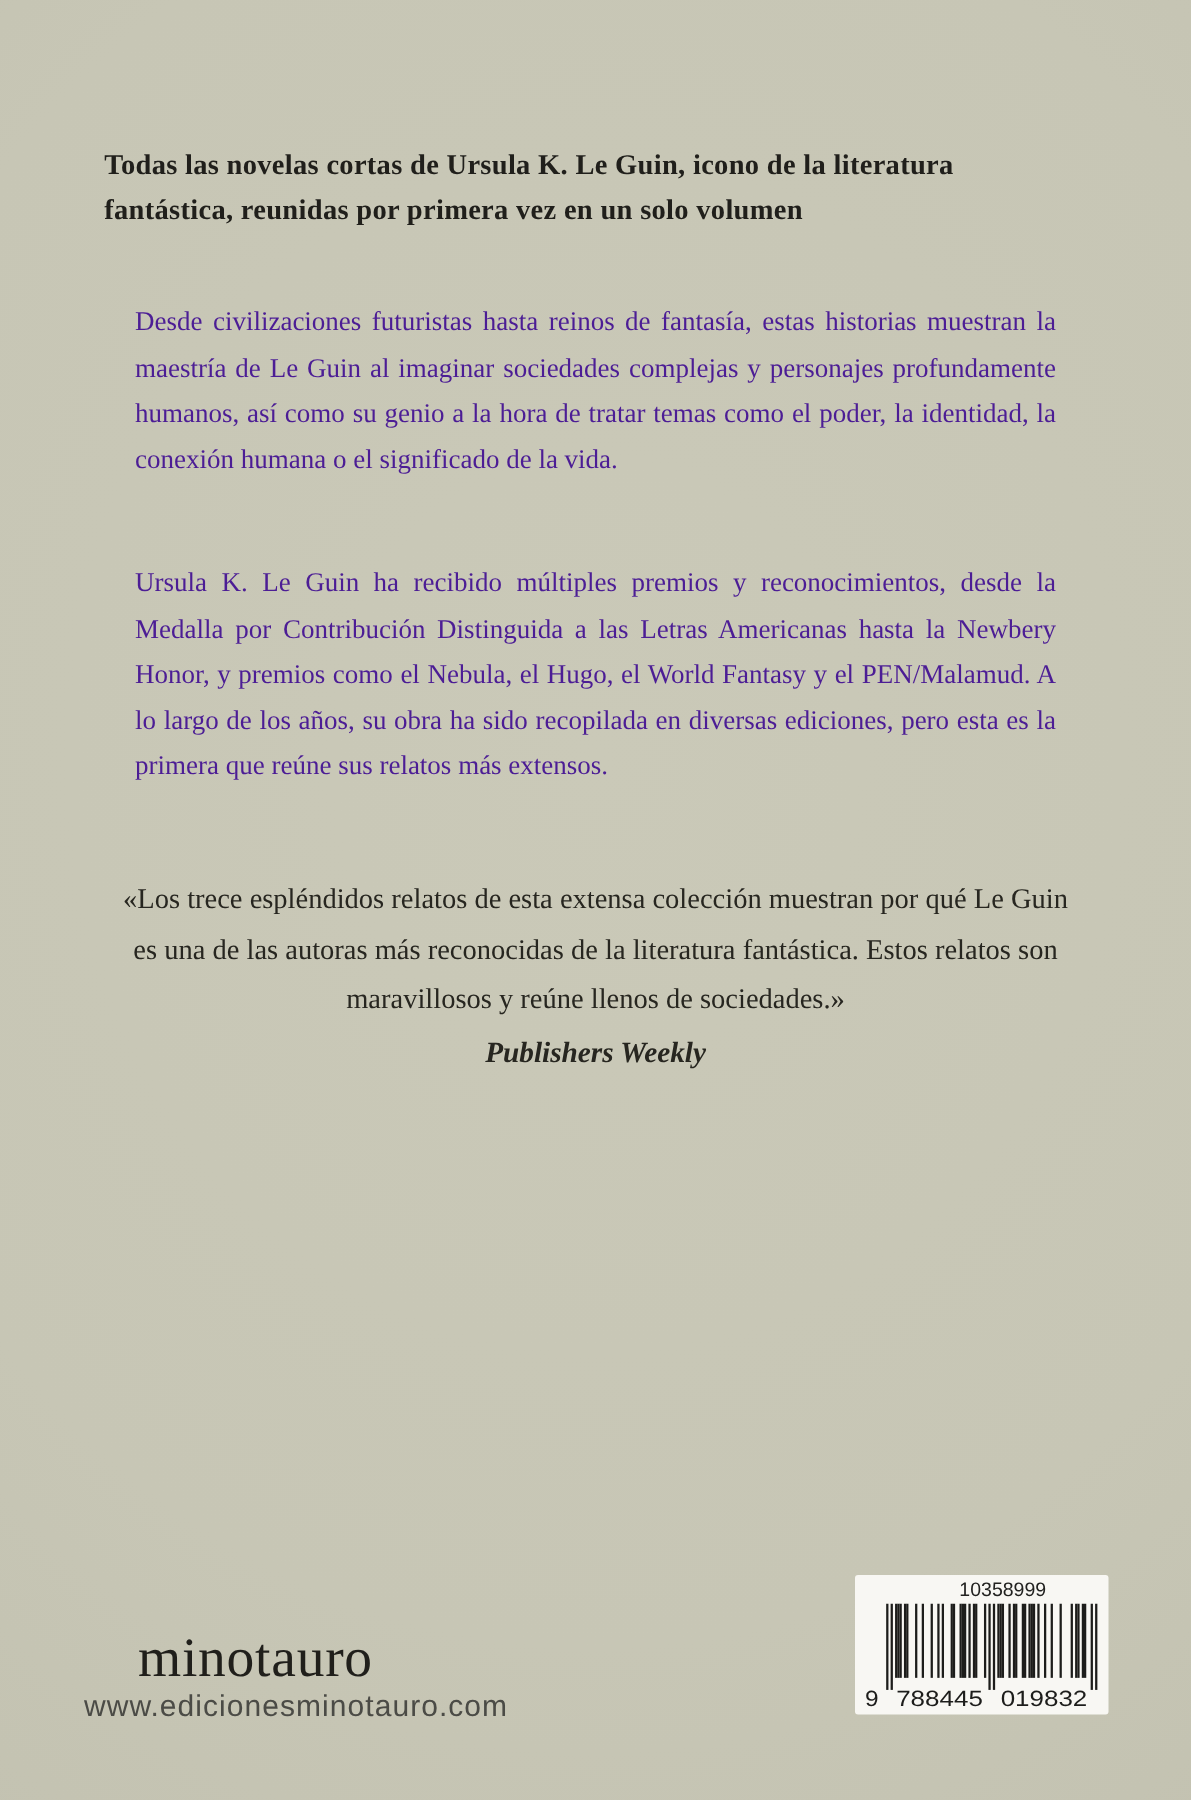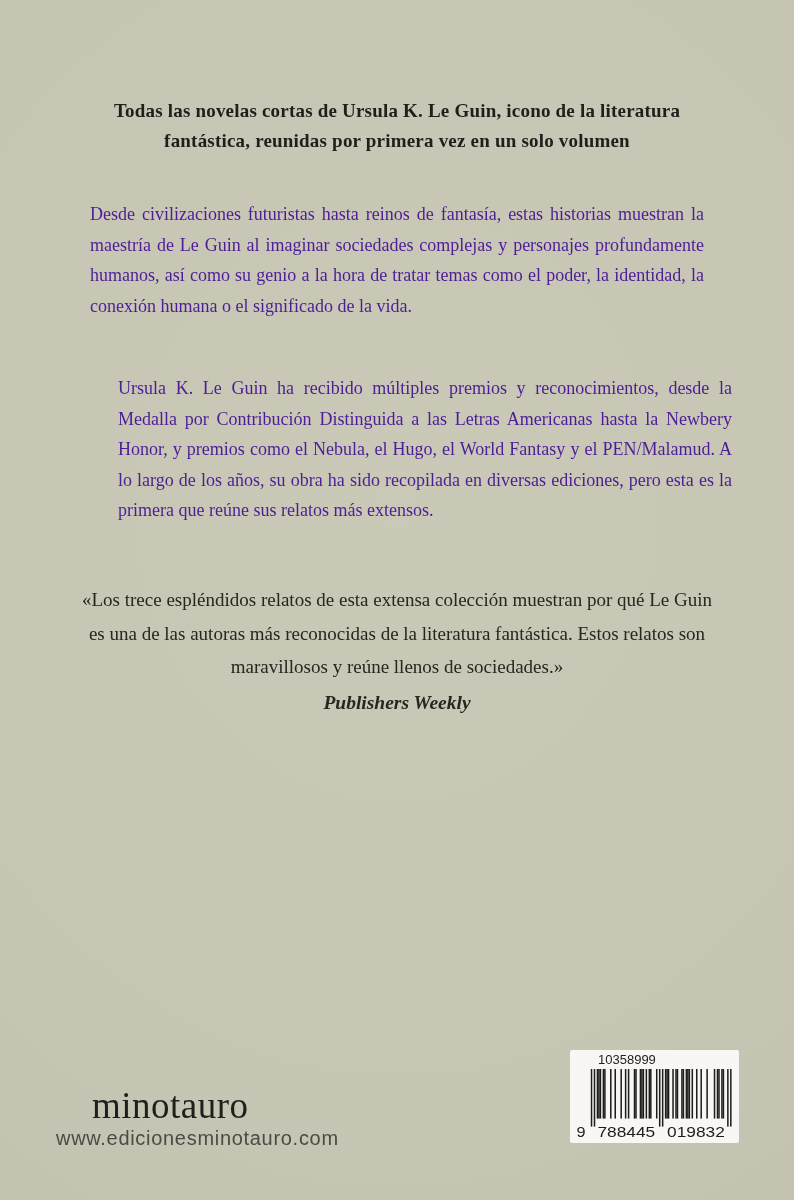--- a/index.html
+++ b/index.html
@@ -12,38 +12,38 @@
     font-family: "Liberation Serif", serif;
     color: #262520;
   }
   .abs { position: absolute; }
 
   .headline {
     top: 96px;
     left: 50%;
     transform: translateX(-50%);
     width: 655px;
-    text-align: center;
+    text-align: left;
     font-weight: 700;
     font-size: 19px;
     line-height: 30px;
     letter-spacing: 0.2px;
     color: #201f1b;
   }
 
   .body-para {
     left: 90px;
     width: 614px;
     text-align: justify;
     font-size: 18px;
     line-height: 30.5px;
     color: #4c1d95;
   }
   .para-1 { top: 181px; }
-  .para-2 { top: 355px; margin-left: 28px; }
+  .para-2 { top: 355px; }
 
   .review-quote {
     top: 583px;
     left: 50%;
     transform: translateX(-50%);
     width: 645px;
     text-align: center;
     font-size: 19px;
     line-height: 33.5px;
     color: #272620;
@@ -84,20 +84,21 @@
     left: 570px;
     top: 1050px;
     width: 169px;
     height: 93px;
     background: #f8f7f3;
     border-radius: 2px;
     box-sizing: border-box;
     padding-top: 3px;
   }
   .barcode-top-number {
+    text-align: center;
     font-family: "Liberation Sans", sans-serif;
     font-size: 13px;
     line-height: 14px;
     color: #222220;
     margin-left: 28px;
   }
   .barcode-svg {
     display: block;
     margin: 2px auto 0 auto;
     width: 163px;

